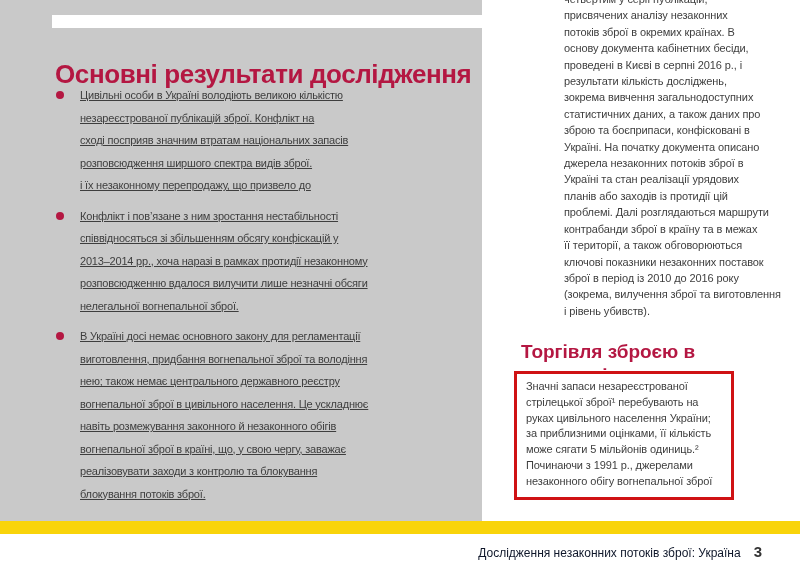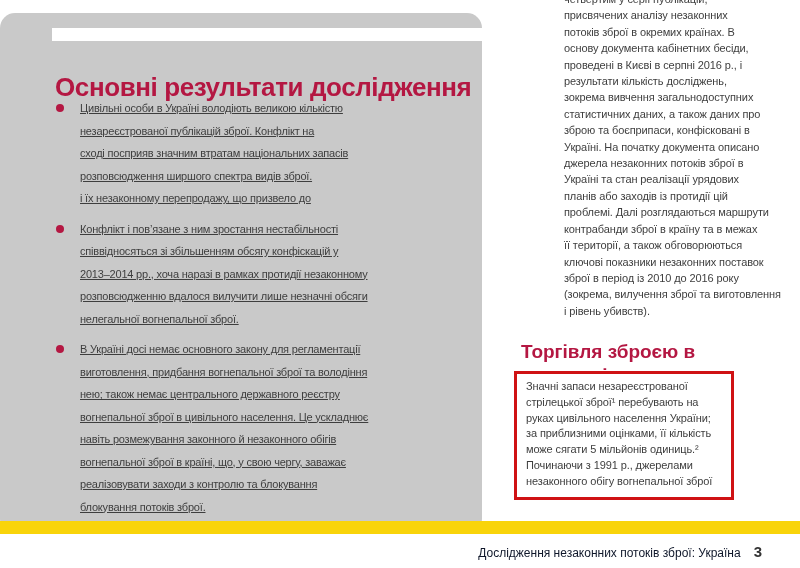--- a/index.html
+++ b/index.html
@@ -1,21 +1,21 @@
 <!DOCTYPE html>
 <html><head>
 <meta charset="utf-8">
 <style>
   html,body { margin:0; padding:0; background:#ffffff; }
   #page {
     position:relative; width:800px; height:568px; overflow:hidden;
     background:#ffffff; font-family:"Liberation Sans", sans-serif;
   }
   
-  .left-panel { position:absolute; left:0; top:13px; width:482px; height:521px; background:#c9c9c9;border-radius:15px; }
+  .left-panel { position:absolute; left:0; top:0; width:482px; height:521px; background:#c9c9c9; }
   .white-strip { position:absolute; left:52px; top:15px; width:445px; height:13px; background:#ffffff; }
   .main-heading {
     position:absolute; left:55px; top:42px; white-space:nowrap;
     font-size:26px; font-weight:bold; letter-spacing:-0.4px; color:#b41742;
   }
   .bullets { position:absolute; left:55px; top:84px; width:440px; }
   .bullet-item { position:relative; padding-left:25px; margin-bottom:8px; }
   .bullet-dot { position:absolute; left:1px; top:7px; width:8px; height:8px; border-radius:50%; background:#b41742; }
   .bullet-item .tline {
     font-size:11px; line-height:22.5px; color:#3e3e3e;

